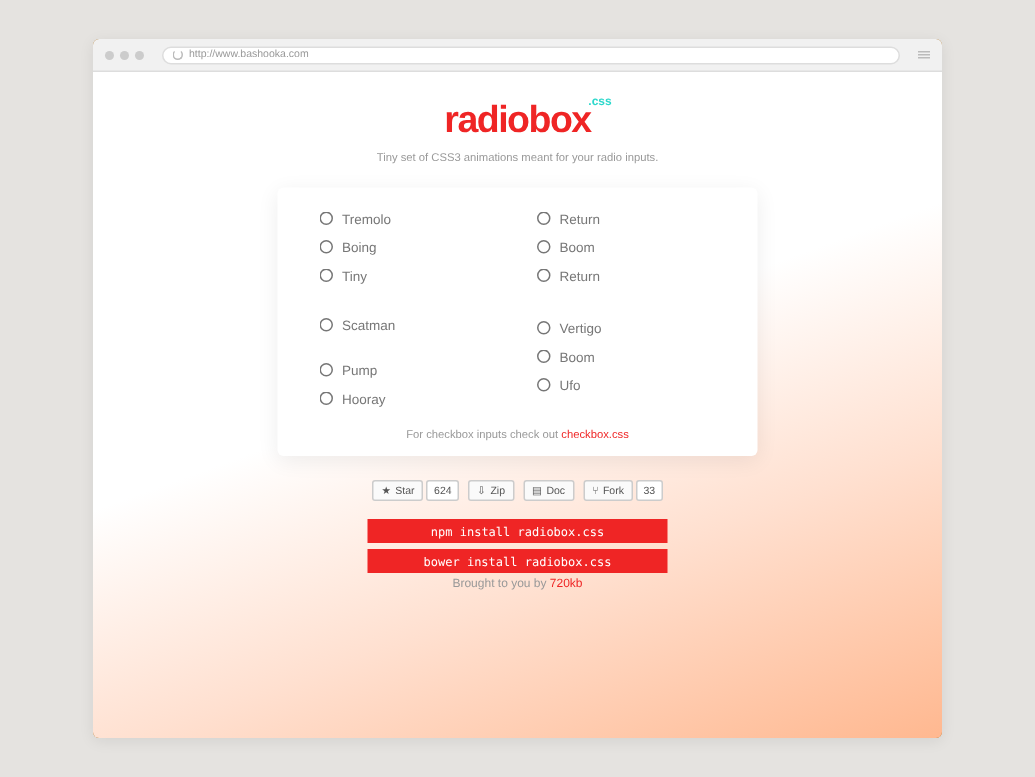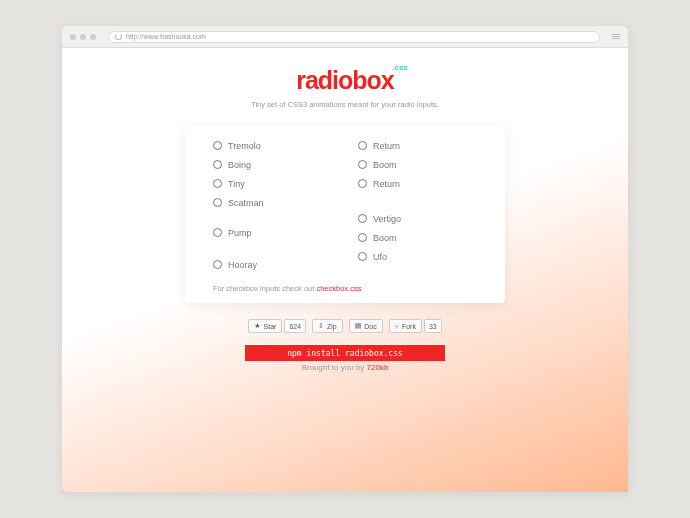--- a/index.html
+++ b/index.html
@@ -12,21 +12,21 @@
 .ham{display:flex;flex-direction:column;gap:1px}
 .ham span{width:8px;height:1px;background:#bbb}
 .page{flex:1;overflow:hidden;background:linear-gradient(160deg,#ffffff 0%,#ffffff 45%,#ffe0d0 70%,#ffb890 100%);display:flex;flex-direction:column;align-items:center;padding-top:18px}
 .logo{font-weight:700;font-size:25px;color:#ef2525;letter-spacing:-1px;position:relative}
 .logo sup{color:#2dd8cc;font-size:8px;position:absolute;top:-3px;right:-14px;letter-spacing:0}
 .tag{font-size:7.5px;color:#999;margin-top:5px}
 .card{width:320px;background:#fff;border-radius:4px;box-shadow:0 3px 14px rgba(0,0,0,.07);margin-top:16px;padding:16px 28px 10px}
 .grid{display:grid;grid-template-columns:1fr 1fr;column-gap:26px;row-gap:9px}
 .opt{display:flex;gap:6px;font-size:9px;color:#777}
 .opt input[type=radio]{width:9px;height:9px;accent-color:#999}
-.cardfoot{font-size:7.5px;color:#999;margin-top:14px;border-top:0}
+.cardfoot{text-align:center;font-size:7.5px;color:#999;margin-top:14px;border-top:0}
 .cardfoot a{color:#ef2525;text-decoration:none}
 .ghrow{display:flex;gap:6px;margin-top:16px;justify-content:center}
 .ghbtn{display:flex;align-items:center;gap:3px;height:14px;padding:0 5px;background:#fafafa;border:1px solid #ccc;border-radius:2px;font-size:7px;color:#555}
 .ghbtn .ico{font-size:7px}
 .ghcnt{padding:0 4px;border:1px solid #ccc;border-radius:2px;background:#fff;font-size:7px;color:#555;height:14px;display:flex;align-items:center}
 .ghpair{display:flex;gap:2px}
 .cmds{margin-top:12px;display:flex;flex-direction:column;gap:4px;align-items:flex-start}
 .cmd{width:200px;height:16px;background:#ef2525;color:#fff;font-size:8px;font-family:monospace;display:flex;align-items:center;justify-content:center}
 .credit{margin-top:2px;font-size:8px;color:#999}
 .credit a{color:#ef2525;text-decoration:none}
@@ -64,29 +64,29 @@
               <span>Tremolo</span>
             </label>
           <label class="opt" style="margin-top:9px">
               <input type="radio" name="r" style="">
               <span>Boing</span>
             </label>
           <label class="opt" style="margin-top:9px">
               <input type="radio" name="r" style="">
               <span>Tiny</span>
             </label>
-          <label class="opt" style="margin-top:9px">
+          <label class="opt" style="margin-top:23px">
               <input type="radio" name="r" style="">
               <span>Scatman</span>
             </label>
           <label class="opt" style="margin-top:20px">
               <input type="radio" name="r" style="">
               <span>Pump</span>
             </label>
-          <label class="opt" style="margin-top:22px">
+          <label class="opt" style="margin-top:9px">
               <input type="radio" name="r" style="">
               <span>Hooray</span>
             </label>
         </div>
         <div>
           <label class="opt">
               <input type="radio" name="r" style="">
               <span>Return</span>
             </label>
           <label class="opt" style="margin-top:9px">
@@ -136,19 +136,20 @@
         <div class="ghbtn">
             <span class="ico">⑂</span>
             <span>Fork</span>
           </div>
         <div class="ghcnt">33</div>
       </div>
     </div>
 
     <div class="cmds">
       <div class="cmd">npm install radiobox.css</div>
+      <div class="cmd">bower install radiobox.css</div>
     </div>
 
     <div class="credit">
       <span>Brought to you by </span><a href="#">720kb</a>
     </div>
   </div>
 </div>
 
 </body></html>

